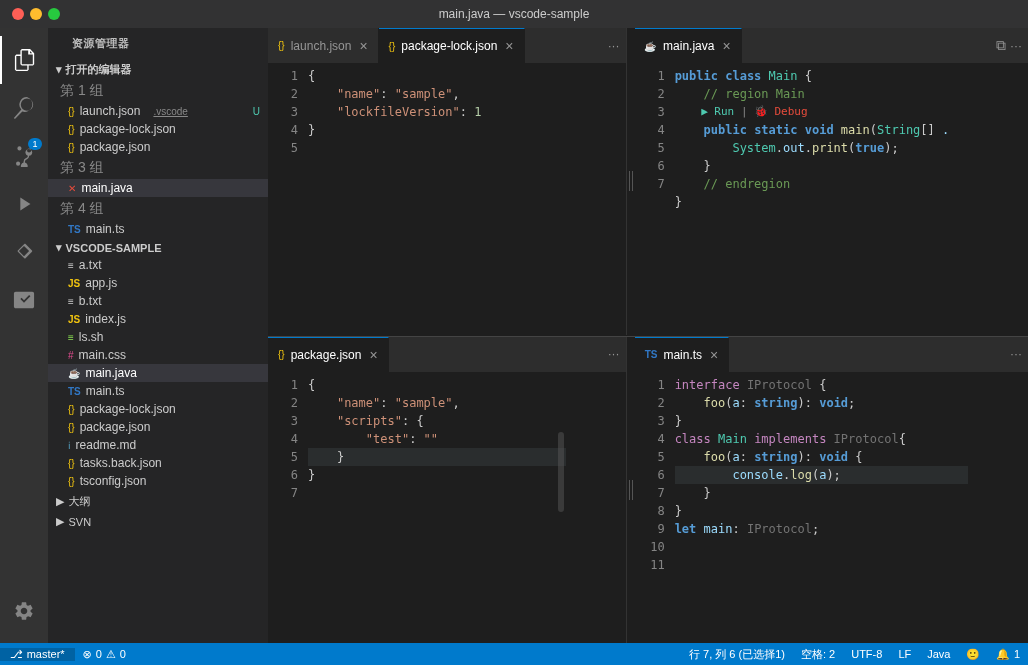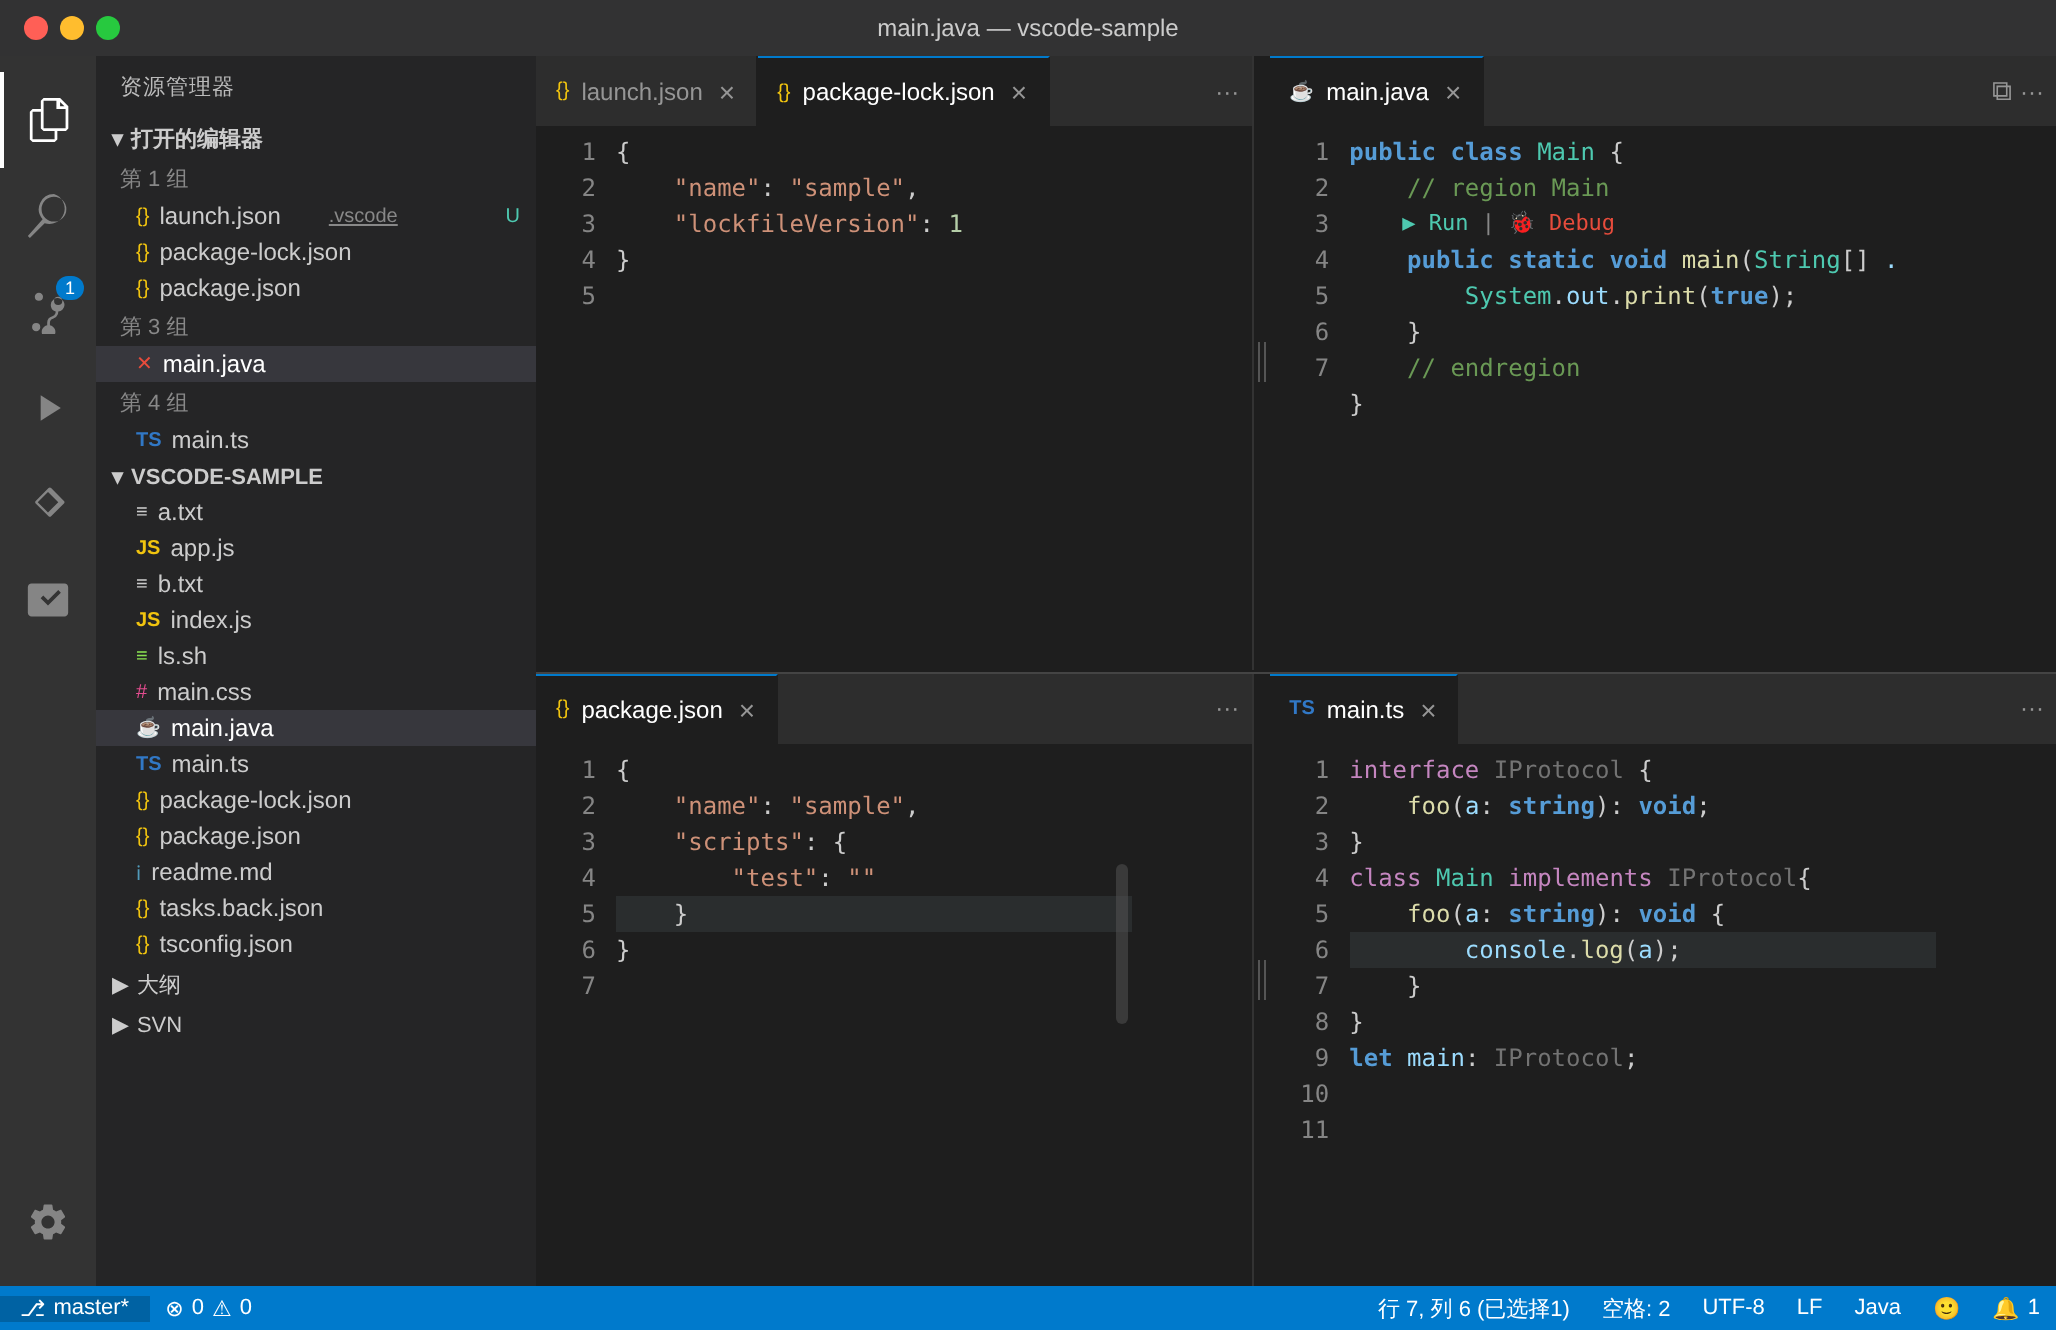--- a/index.html
+++ b/index.html
@@ -20,24 +20,24 @@
     
     .activity-bar { width: 48px; background: #333333; display: flex; flex-direction: column; align-items: center; padding-top: 8px; flex-shrink: 0; }
     .activity-icon { width: 48px; height: 48px; display: flex; align-items: center; justify-content: center; color: #858585; cursor: pointer; position: relative; }
     .activity-icon.active { color: #ffffff; border-left: 2px solid #ffffff; }
     .activity-icon svg { width: 22px; height: 22px; }
     .badge { position: absolute; top: 6px; right: 6px; background: #007acc; color: white; border-radius: 10px; font-size: 9px; padding: 1px 4px; min-width: 14px; text-align: center; }
     .activity-bottom { margin-top: auto; margin-bottom: 8px; }
 
     
     .sidebar { width: 220px; background: #252526; display: flex; flex-direction: column; flex-shrink: 0; overflow: hidden; }
-    .sidebar-header { padding: 8px 12px; font-size: 11px; font-weight: 400; color: #bbbbbb; letter-spacing: 0.5px; text-transform: uppercase; }
+    .sidebar-header { padding: 8px 24px; font-size: 11px; font-weight: 700; color: #bbbbbb; letter-spacing: 0.5px; text-transform: uppercase; }
     .sidebar-item { padding: 2px 8px 2px 20px; color: #cccccc; cursor: pointer; display: flex; align-items: center; gap: 5px; white-space: nowrap; overflow: hidden; }
     .sidebar-item.active { background: #37373d; color: #ffffff; }
-    .group-label { padding: 3px 8px 2px 12px; color: #888; font-size: 11px; }
+    .group-label { padding: 3px 8px 2px 12px; color: #888; font-size: 14px; }
     .section-label { padding: 3px 8px 2px 8px; color: #cccccc; font-size: 11px; display: flex; align-items: center; gap: 4px; cursor: pointer; font-weight: 600; }
     .outline-label { padding: 4px 8px 2px 8px; color: #cccccc; font-size: 11px; display: flex; align-items: center; gap: 4px; cursor: pointer; }
     .svn-label { padding: 4px 8px 2px 8px; color: #cccccc; font-size: 11px; display: flex; align-items: center; gap: 4px; cursor: pointer; }
 
     
     .editor-area { flex: 1; display: flex; flex-direction: column; overflow: hidden; }
     .editor-pane { display: flex; flex-direction: column; overflow: hidden; flex: 1; border-right: 1px solid #1e1e1e; }
     .editor-pane:last-child { border-right: none; }
 
     
@@ -145,21 +145,21 @@
 
     <div class="section-label">
       <span>▾</span>
       <span>打开的编辑器</span>
     </div>
 
     <div class="group-label">第 1 组</div>
     <div class="sidebar-item">
       <span style="color:#f1c40f; font-size:10px;">{}</span>
       <span>launch.json</span>
-      <span style="color:#888; font-size:10px; margin-left:19px;text-decoration:underline;">.vscode</span>
+      <span style="color:#888; font-size:10px; margin-left:8px;text-decoration:underline;">.vscode</span>
       <span style="margin-left:auto; color:#4ec9b0; font-size:10px;">U</span>
     </div>
     <div class="sidebar-item">
       <span style="color:#f1c40f; font-size:10px;">{}</span>
       <span>package-lock.json</span>
     </div>
 
     <div class="sidebar-item">
       <span style="color:#f1c40f; font-size:10px;">{}</span>
       <span>package.json</span>

